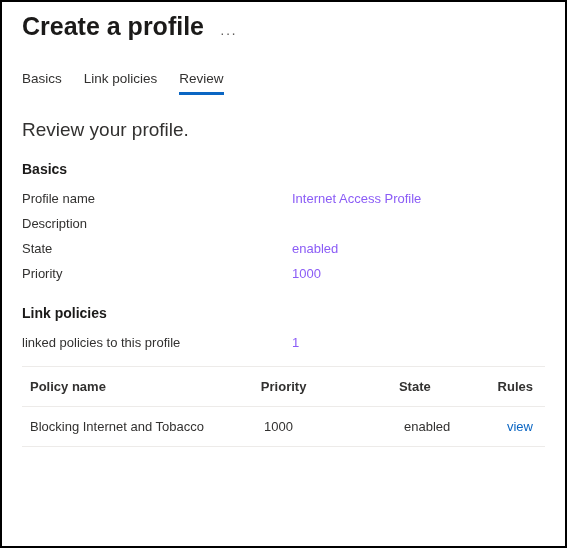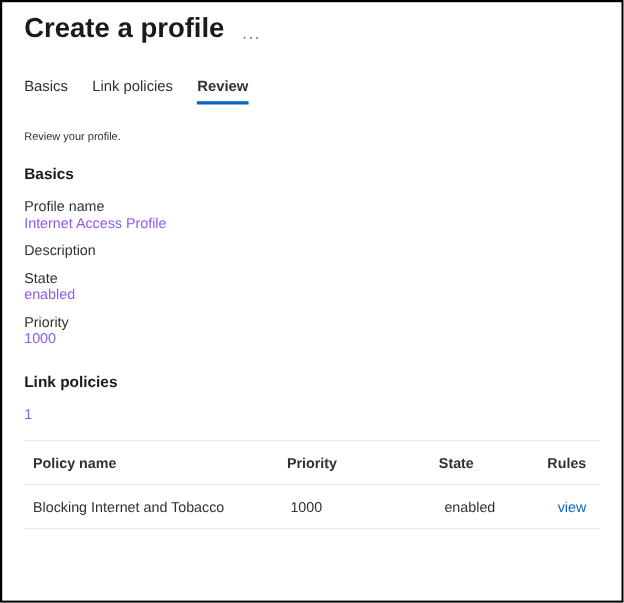--- a/index.html
+++ b/index.html
@@ -56,43 +56,42 @@
       border-bottom: 0;
       margin-bottom: 24px;
     }
     .tab {
       font-size: 13.5px;
       color: #323130;
       padding-bottom: 6px;
       cursor: pointer;
     }
     .tab.active {
-      font-weight: 700;
+      font-weight: 400;
       border-bottom: 3px solid #0b66c3;
       text-align: right;
     }
     .help-text {
-      font-size: 10px;
+      font-size: 19px;
       margin-bottom: 20px;
       color: #323130;
     }
     .section-header {
       font-weight: 700;
       font-size: 14px;
       margin-bottom: 14px;
       color: #1b1a19;
     }
     .section-header.second {
       margin-top: 24px;
     }
     .kv-row {
       display: flex;
       font-size: 13px;
       margin-bottom: 10px;
-      flex-direction: column;
     }
     .kv-key {
       width: 270px;
       color: #323130;
     }
     .kv-val {
       color: #8b5cf6;
     }
     .table {
       margin-top: 16px;
@@ -156,20 +155,21 @@
     <div class="kv-val">enabled</div>
   </div>
   <div class="kv-row">
     <div class="kv-key">Priority</div>
     <div class="kv-val">1000</div>
   </div>
 
   <div class="section-header second">Link policies</div>
 
   <div class="kv-row">
+    <div class="kv-key">linked policies to this profile</div>
     <div class="kv-val">1</div>
   </div>
 
   <div class="table">
     <div class="table-head">
       <div class="col-policy">Policy name</div>
       <div class="col-priority">Priority</div>
       <div class="col-state">State</div>
       <div class="col-rules">Rules</div>
     </div>

